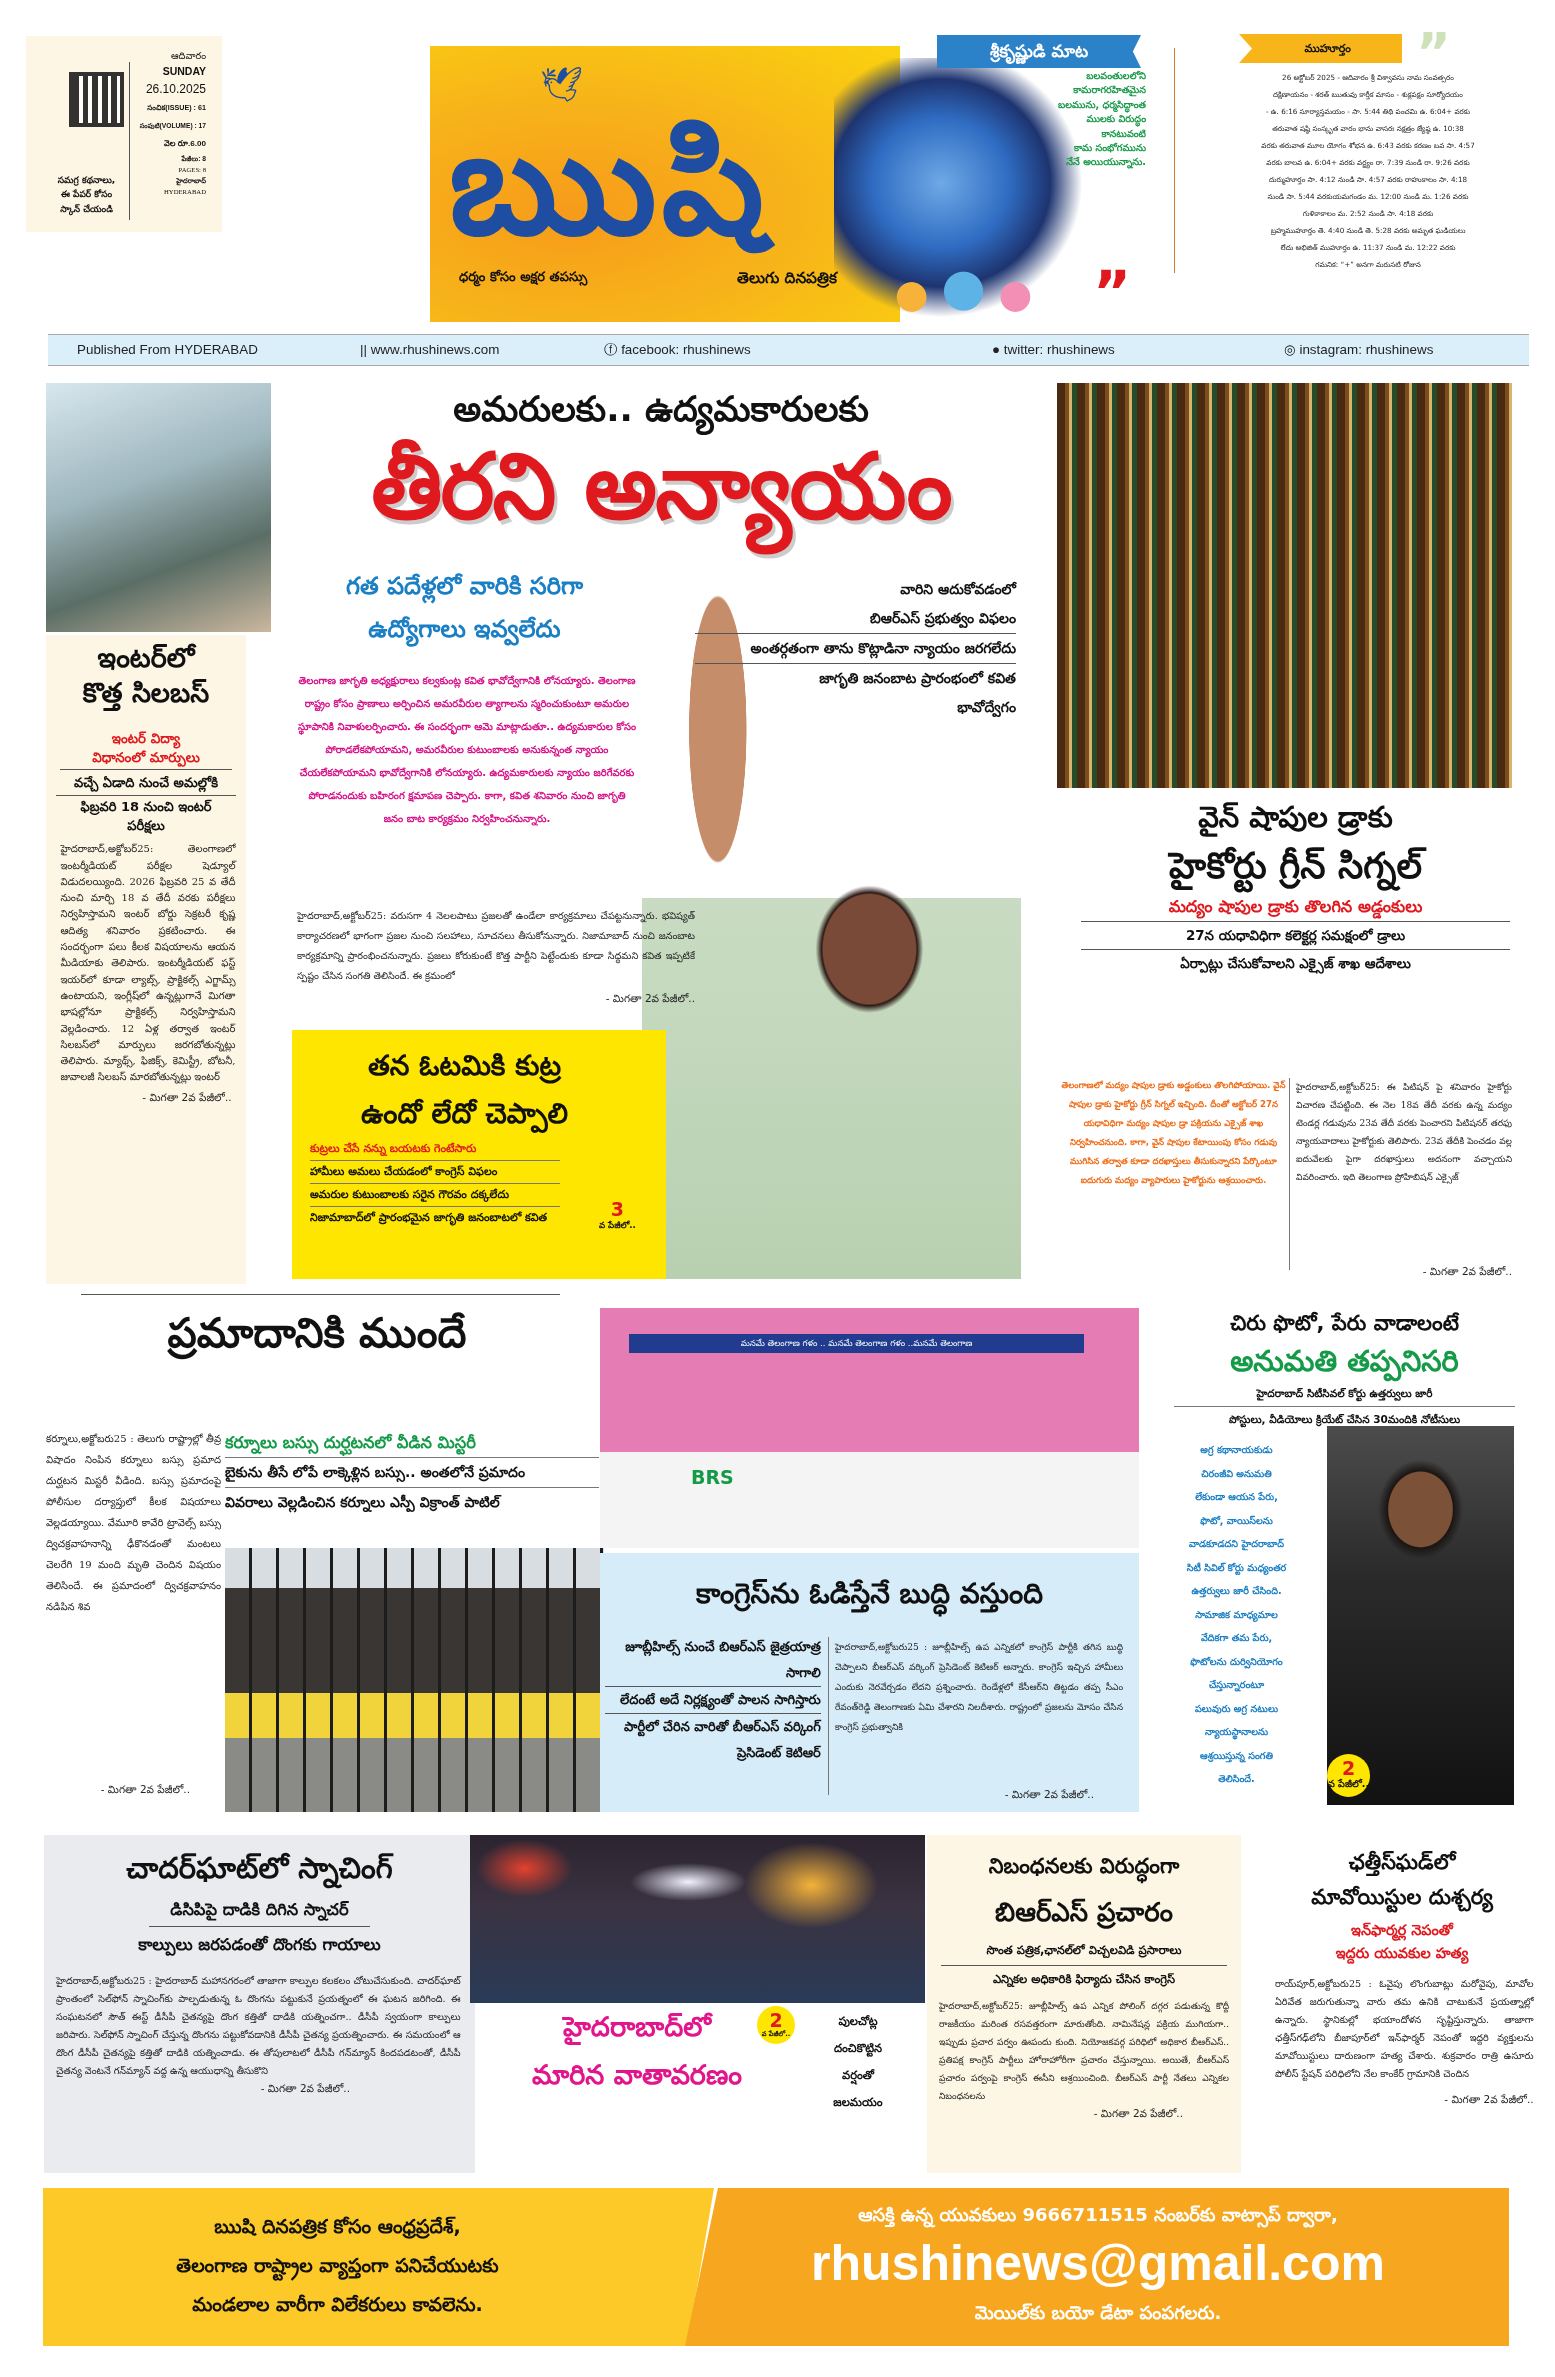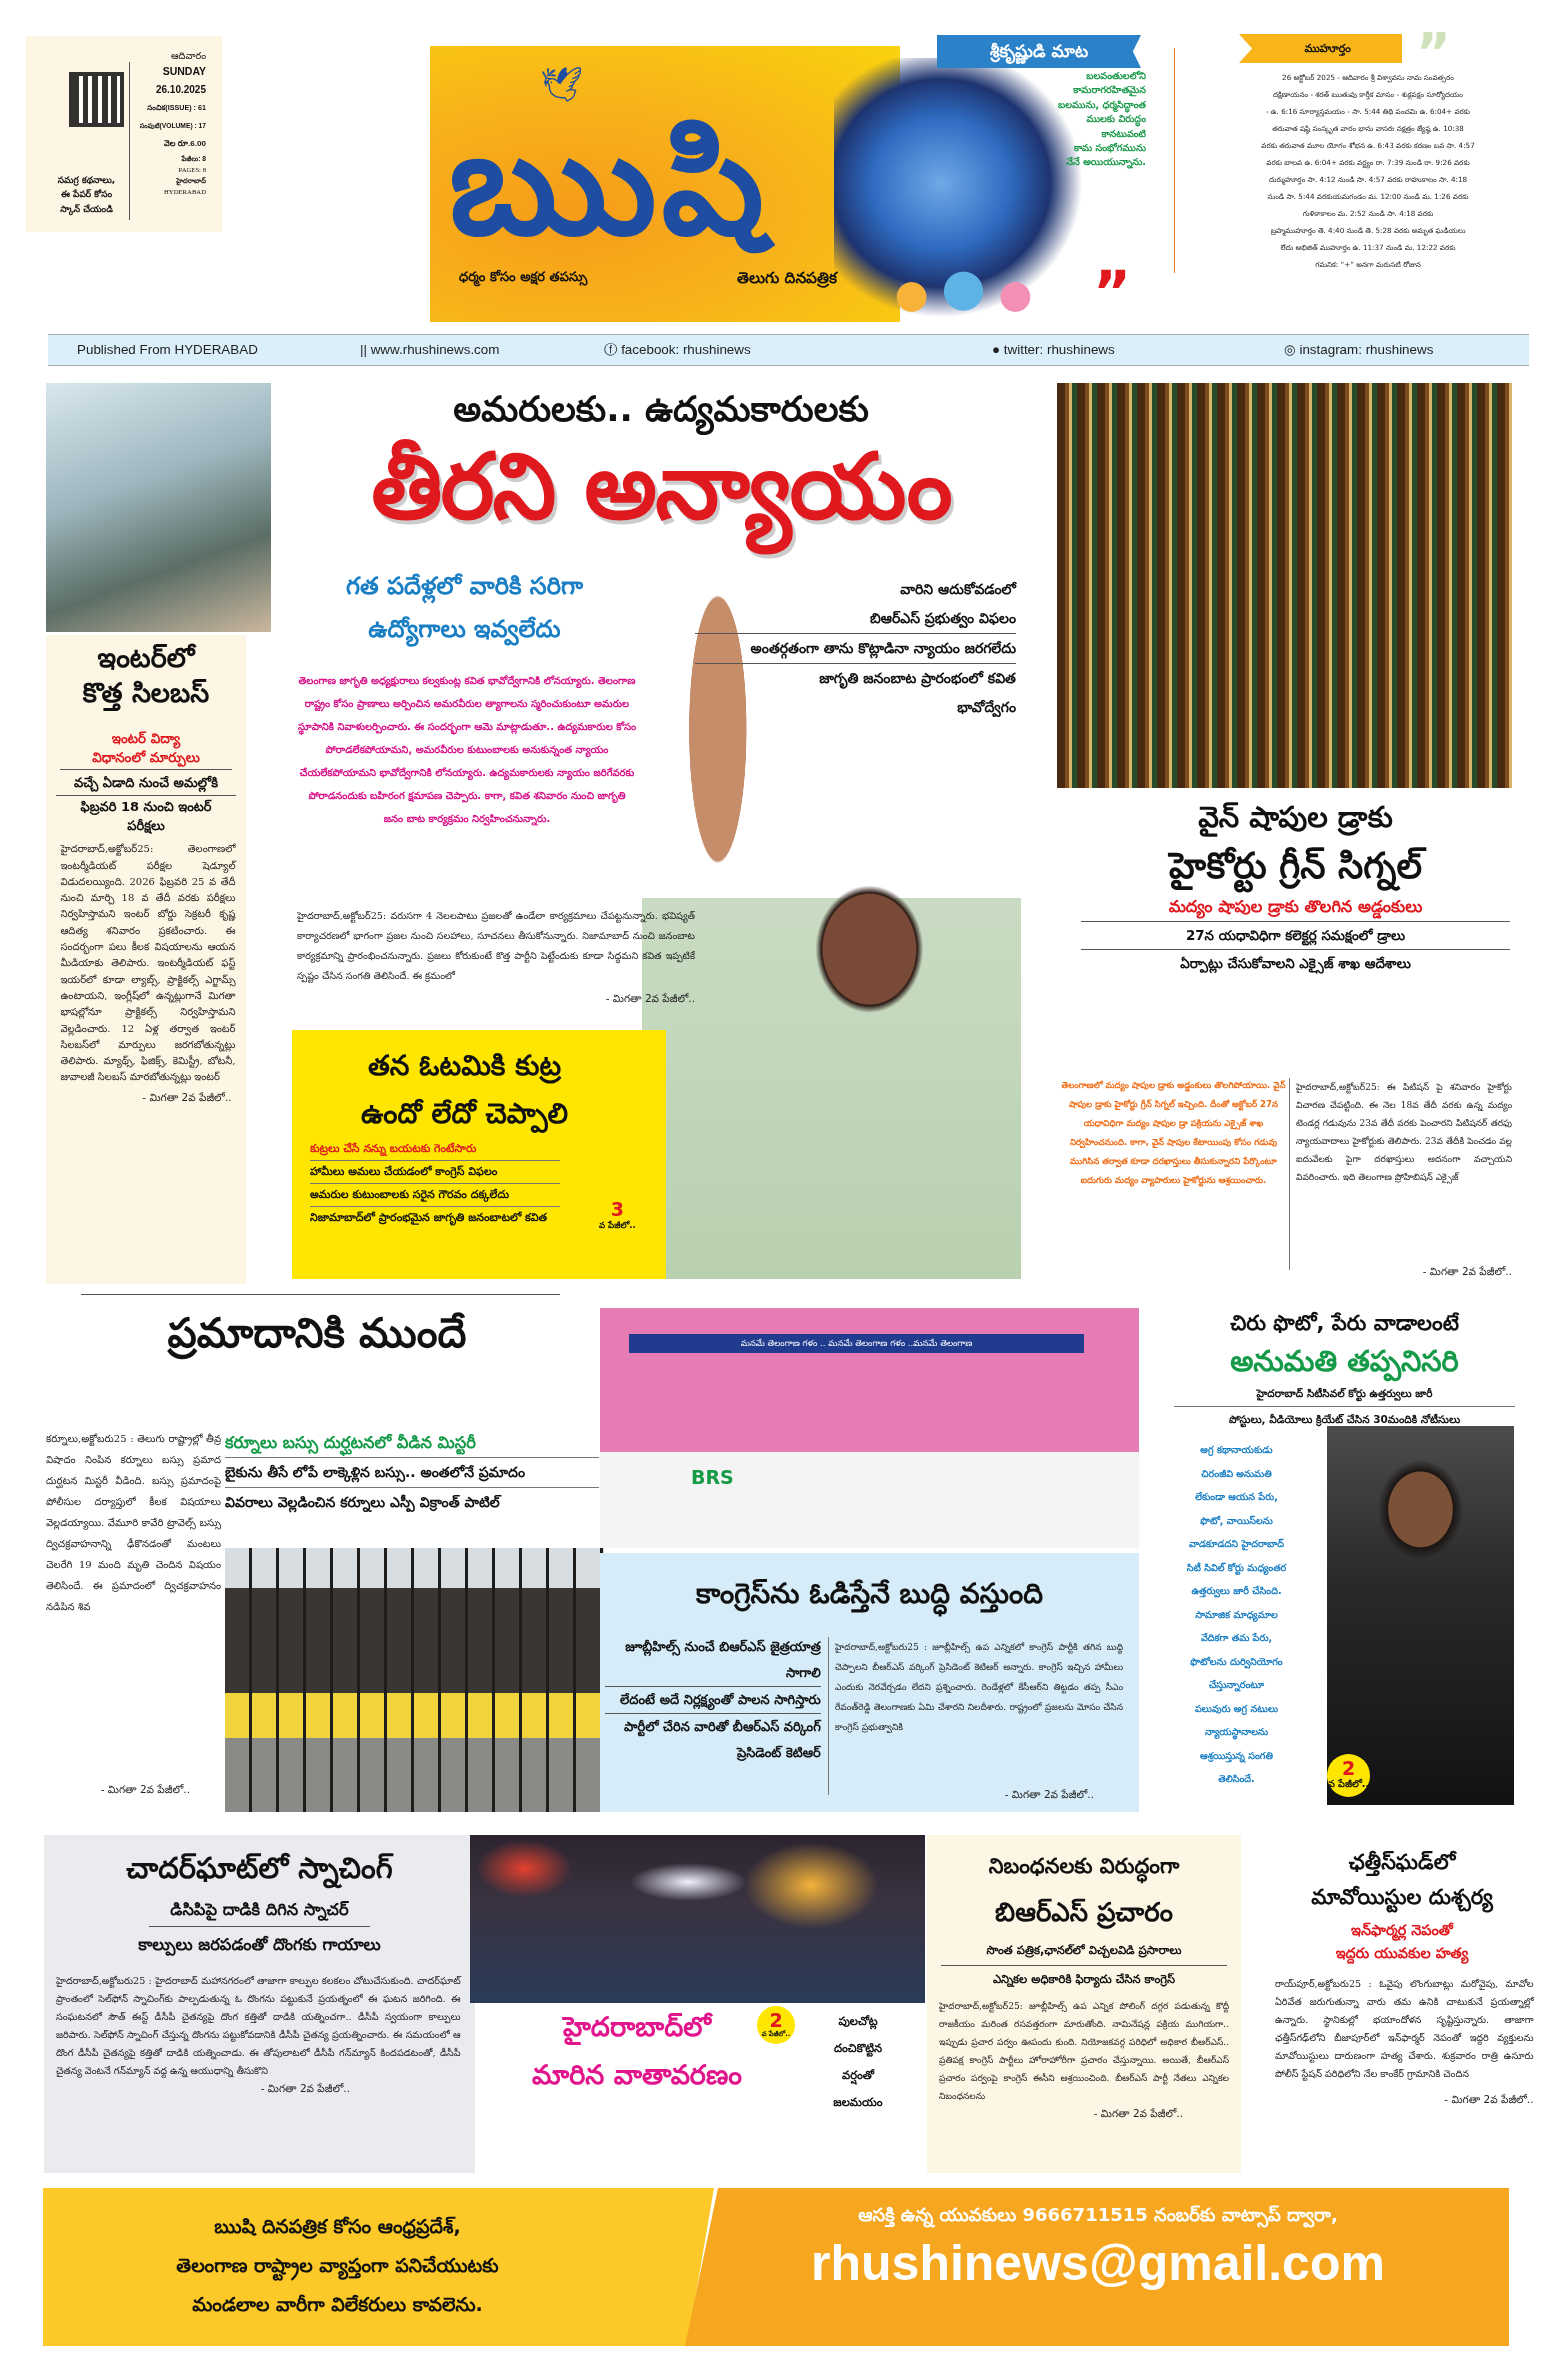--- a/index.html
+++ b/index.html
@@ -24,21 +24,21 @@
  repeating-linear-gradient(90deg,#111 0 5.8px,#fff 5.8px 9.6px),#111;opacity:.85;border:4.8px solid #111"></div>
 <div class="abs center" style="left:34px;top:173px;width:105px;font-weight:bold;font-size:9px;line-height:14.4px">
   <div>సమగ్ర కథనాలు,</div>
   <div>ఈ పేపర్ కోసం</div>
   <div>స్కాన్ చేయండి</div>
 </div>
 <div class="abs" style="left:129px;top:62px;width:2.4px;height:158px;border-left:1px solid #555"></div>
 <div class="abs" style="left:134px;top:48px;width:72px;text-align:right;font-family:'Liberation Sans',sans-serif">
   <div style="font-size:9.6px;line-height:15.3px">ఆదివారం</div>
   <div style="font-size:10.5px;font-weight:bold;line-height:17px">SUNDAY</div>
-  <div style="font-size:10px;font-weight:bold;line-height:19px">26.10.2025</div>
+  <div style="font-size:12px;font-weight:normal;line-height:19px">26.10.2025</div>
   <div style="font-size:7.2px;font-weight:bold;line-height:18px">సంచిక(ISSUE) : 61</div>
   <div style="font-size:6.7px;font-weight:bold;line-height:18px">సంపుటి(VOLUME) : 17</div>
   <div style="font-size:8.1px;font-weight:bold;line-height:18px">వెల రూ.6.00</div>
   <div style="font-size:6.7px;font-weight:bold;line-height:11.5px">పేజీలు: 8</div>
   <div style="font-size:6.7px;font-family:'Liberation Serif',serif;line-height:10.5px">PAGES: 8</div>
   <div style="font-size:6.7px;font-weight:bold;line-height:11.5px">హైదరాబాద్</div>
   <div style="font-size:6.7px;font-family:'Liberation Serif',serif;line-height:10.5px">HYDERABAD</div>
 </div>
 
 <div class="abs" style="left:430px;top:46px;width:470px;height:276px;background:radial-gradient(ellipse at 30% 60%,#f79b1a 0%,#f7b21a 45%,#fad20f 100%)">
@@ -279,15 +279,16 @@
   <div class="abs" style="left:0;top:0;width:671px;height:158px;background:#fcc928;clip-path:polygon(0 0,100% 0,96% 100%,0 100%)"></div>
   <div class="abs" style="left:642px;top:0;width:824px;height:158px;background:#f6a71f;clip-path:polygon(4% 0,100% 0,100% 100%,0 100%)"></div>
   <div class="abs center" style="left:19px;top:19px;width:551px;font-size:19px;font-weight:bold;line-height:39px">
     <div>ఋషి దినపత్రిక కోసం ఆంధ్రప్రదేశ్,</div>
     <div>తెలంగాణ రాష్ట్రాల వ్యాప్తంగా పనిచేయుటకు</div>
     <div>మండలాల వారీగా విలేకరులు కావలెను.</div>
   </div>
   <div class="abs center" style="left:657px;top:9.6px;width:796px;color:#fff;font-weight:bold">
     <div style="font-size:18px;line-height:34px">ఆసక్తి ఉన్న యువకులు 9666711515 నంబర్‌కు వాట్సాప్ ద్వారా,</div>
     <div style="font-family:'Liberation Sans',sans-serif;font-size:50px;line-height:62px">rhushinews@gmail.com</div>
+    <div style="font-size:18px;line-height:38px">మెయిల్‌కు బయో డేటా పంపగలరు.</div>
   </div>
 </div>
 
 
 </body></html>

